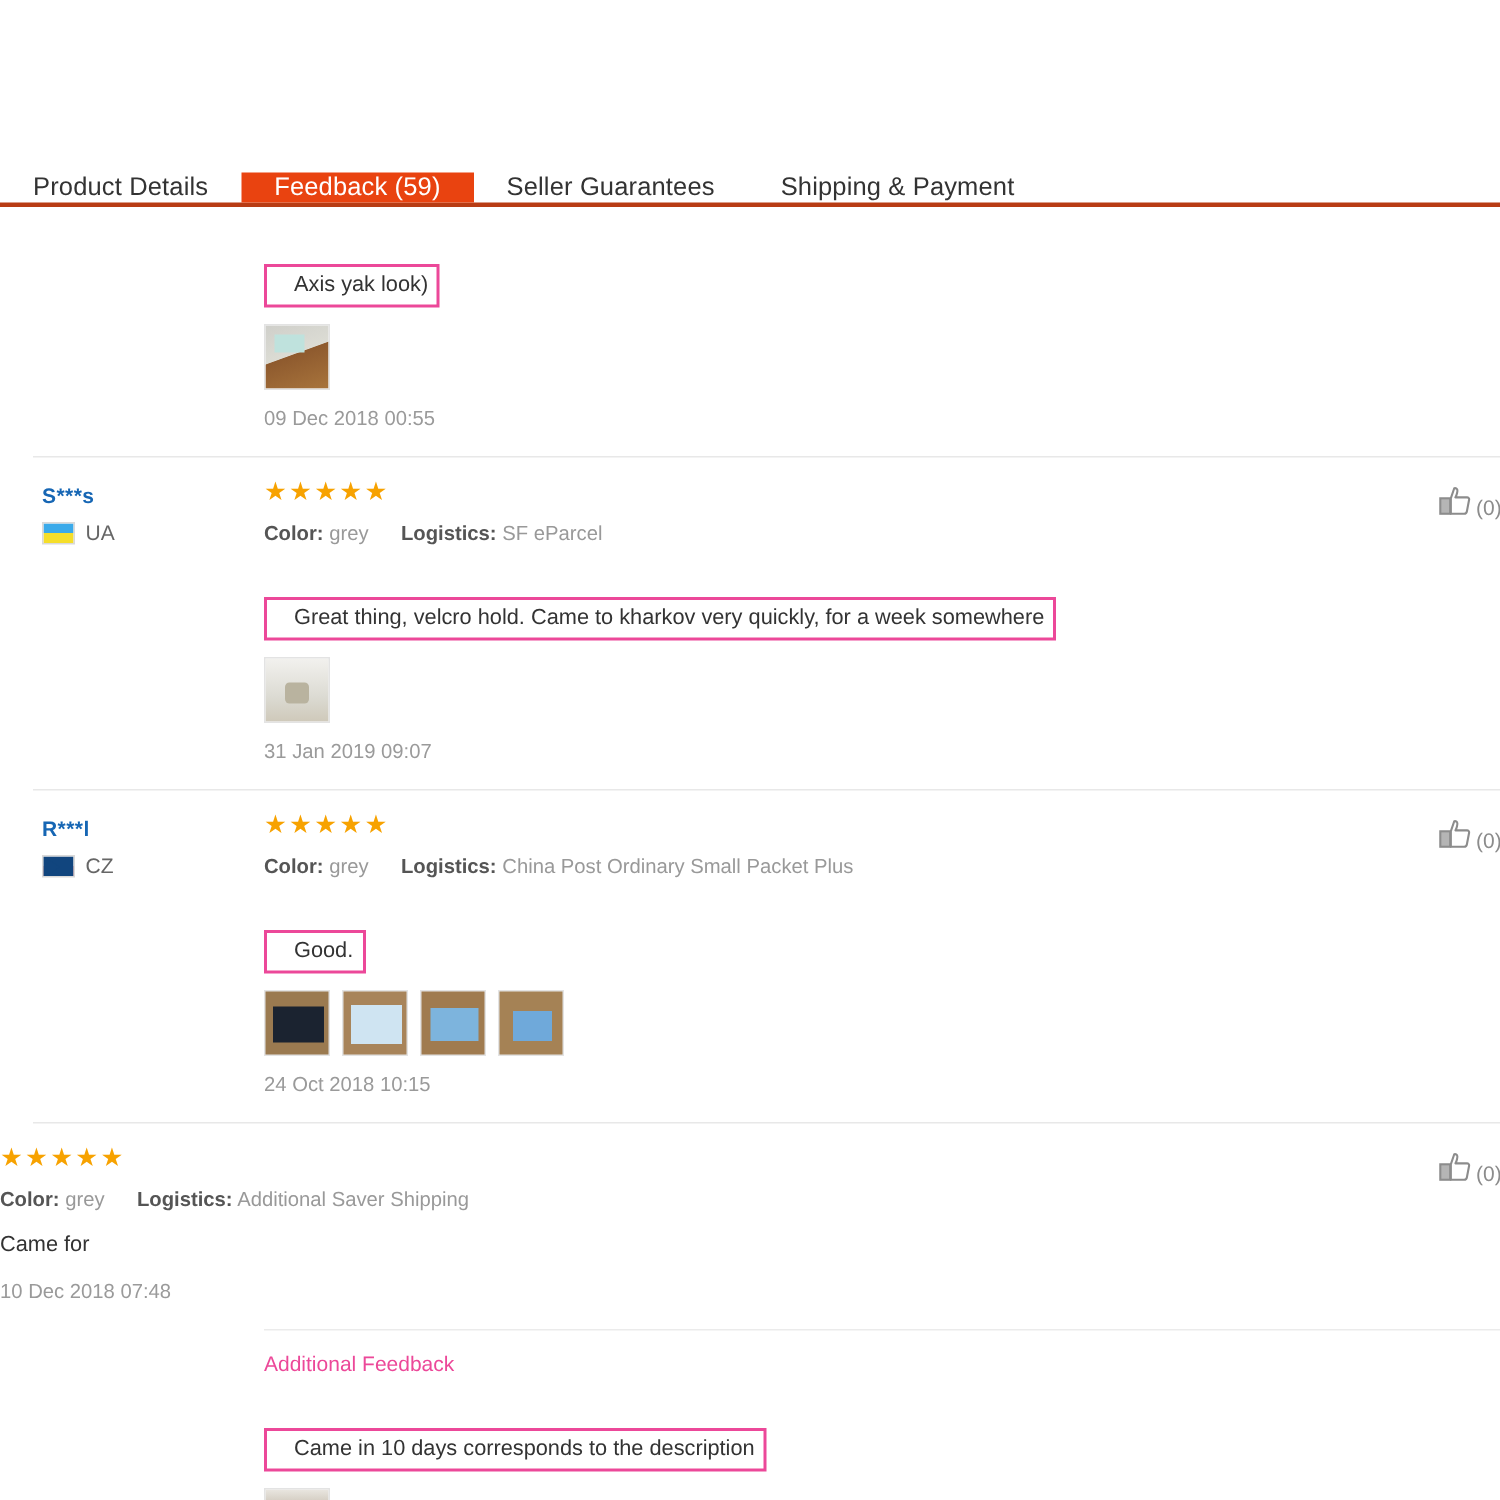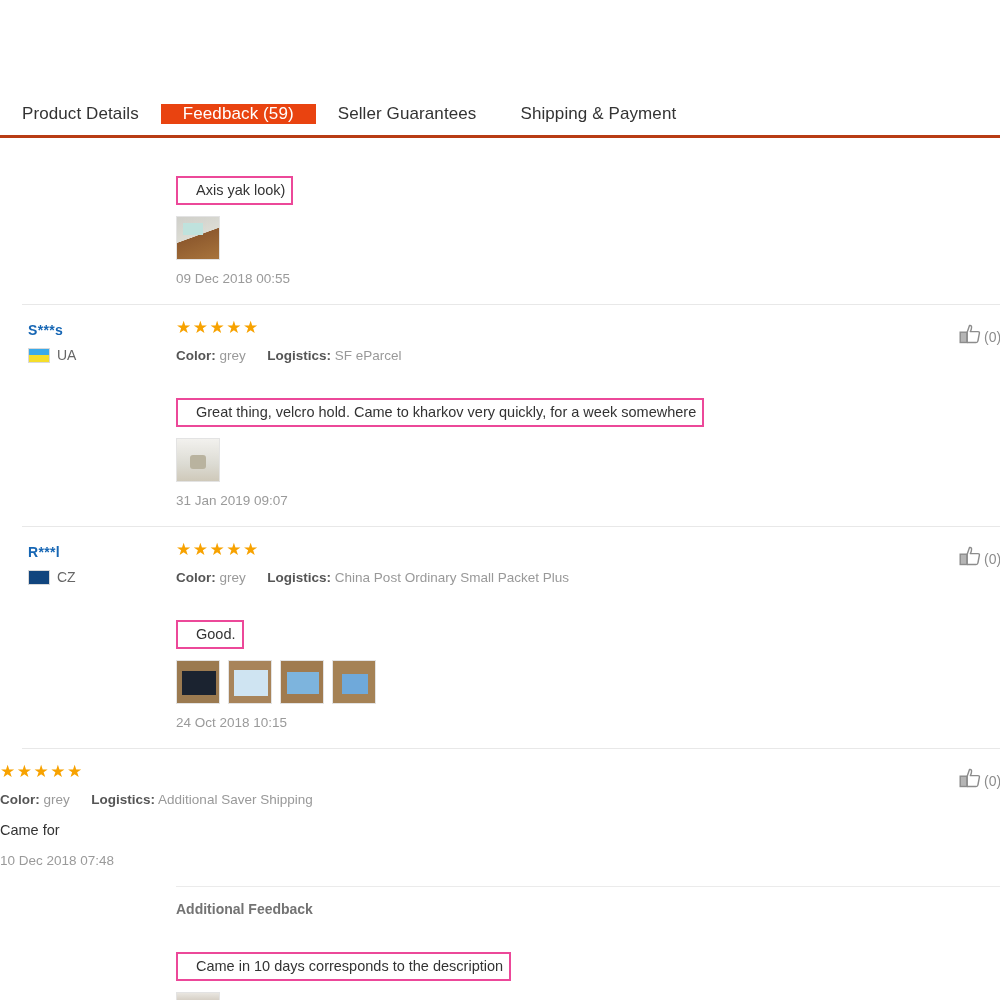--- a/index.html
+++ b/index.html
@@ -17,21 +17,21 @@
     background: #ffffff;
   }
 
   
   .tabbar {
     position: absolute;
     top: 93px; left: 0;
     width: 1000px;
     height: 45px;
     display: flex;
-    align-items: center;
+    align-items: flex-end;
     border-bottom: 3px solid #b83c14;
   }
   .tab {
     display: flex;
     align-items: center;
     padding: 0 22px;
     font-size: 17px;
     color: #333333;
     letter-spacing: 0.1px;
     white-space: nowrap;
@@ -219,22 +219,22 @@
   }
   .addfb::before {
     content: "";
     position: absolute;
     top: 0; left: 0; right: 0;
     height: 1px;
     background: #ebebeb;
   }
   .addfb-title {
     font-size: 14px;
-    color: #737373;
-    font-weight: bold;
+    color: #ec4899;
+    font-weight: normal;
     margin-bottom: 10px;
     line-height: 18px;
   }
 </style>
 </head>
 <body>
 
 <div id="page">
 
   <div class="tabbar">

